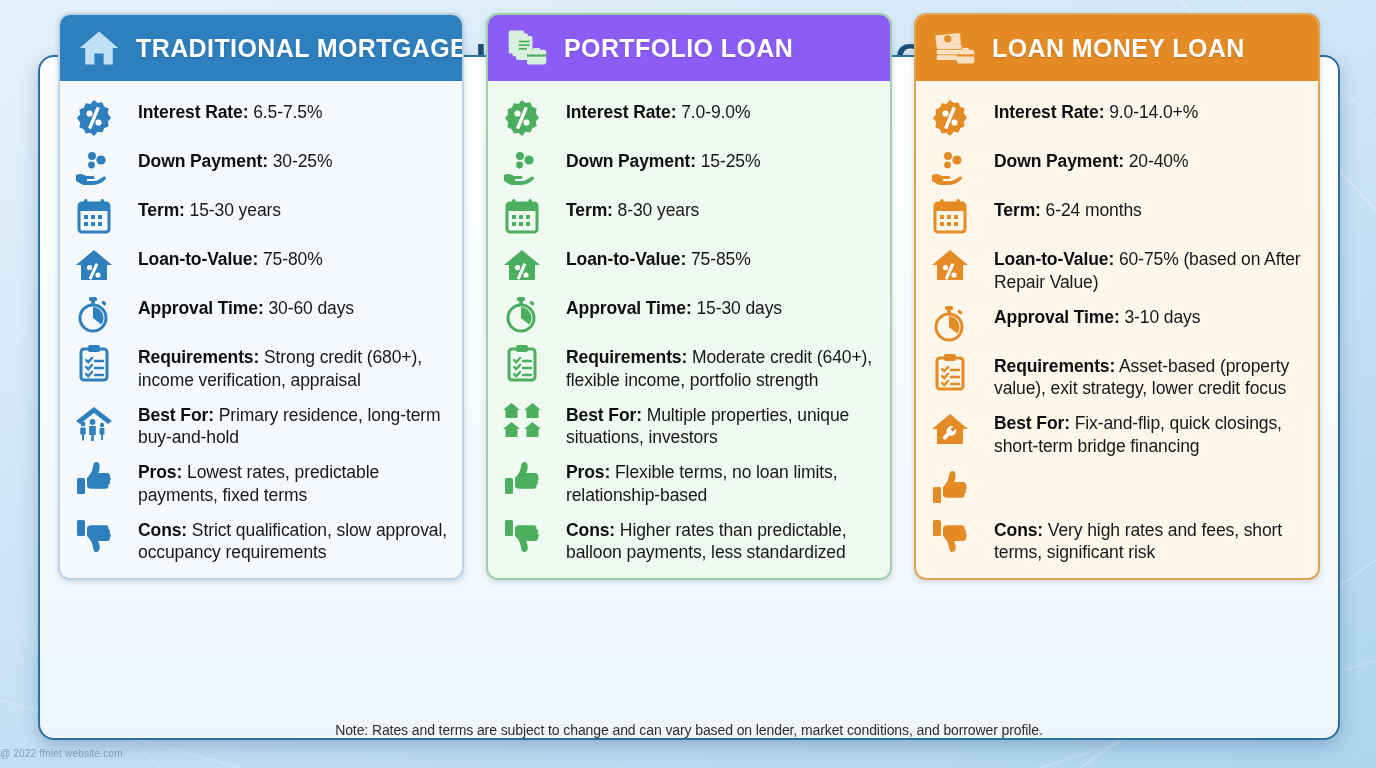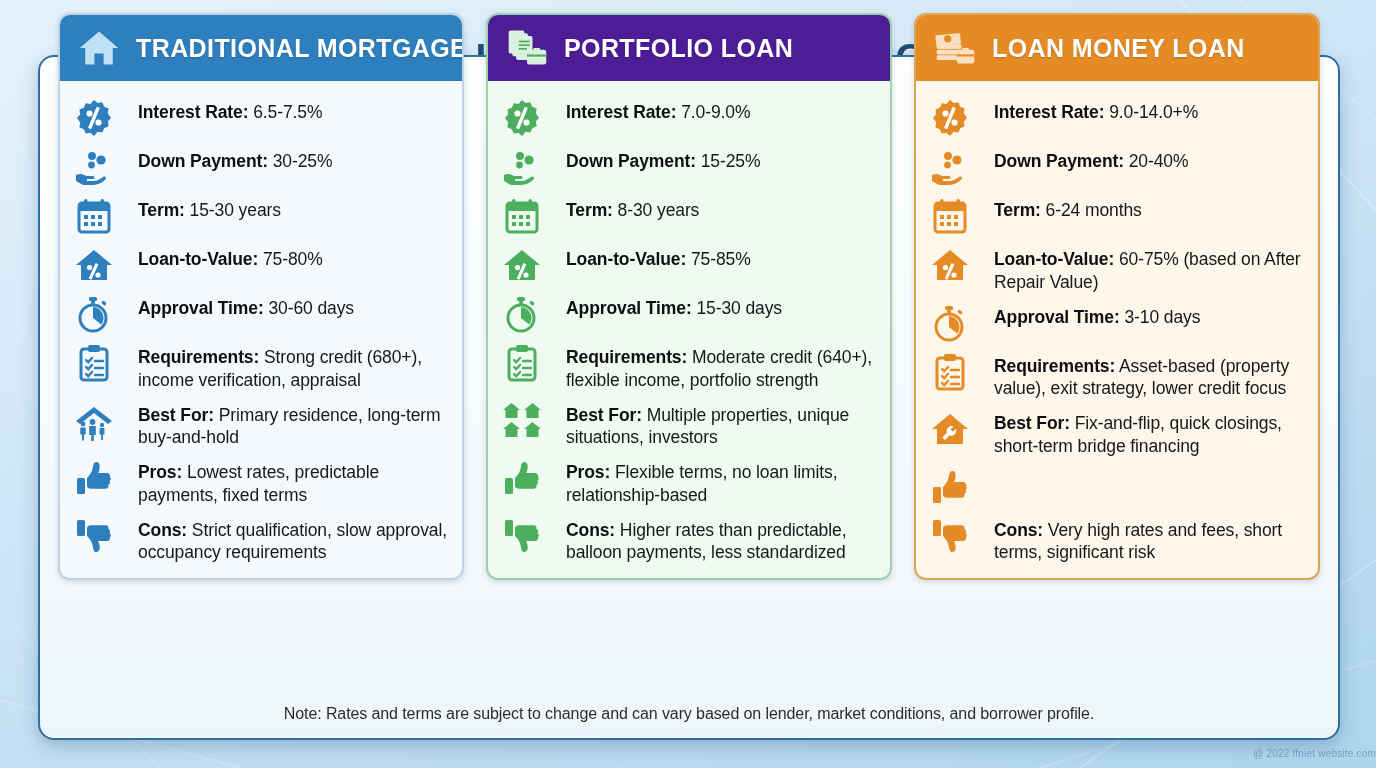--- a/index.html
+++ b/index.html
@@ -42,46 +42,46 @@
   }
   .card.blue{border-color:#bcd4e6;background:#f6f9fb;}
   .card.green{border-color:#9ed0ab;background:#effaf1;}
   .card.orange{border-color:#e0a457;background:#fdf6ea;}
 
   .card-head{
     height:66px;display:flex;align-items:center;gap:14px;padding:0 16px;
     box-sizing:border-box;flex:none;
   }
   .card.blue .card-head{background:#2e7fbe;}
-  .card.green .card-head{background:#4c1d95;}
+  .card.green .card-head{background:#8b5cf6;}
   .card.orange .card-head{background:#e58b26;}
   .card-head .head-icon{width:46px;height:44px;flex:none;display:block;}
   .card-title{
     color:#ffffff;font-size:25px;font-weight:bold;letter-spacing:.4px;
     white-space:nowrap;text-shadow:0 1px 2px rgba(0,0,0,.18);
   }
 
   .rows{padding:12px 12px 10px 12px;display:flex;flex-direction:column;flex:1;}
   .row{
     display:flex;align-items:flex-start;gap:24px;
     padding:4px 2px;flex:1;
   }
   .row .r-icon{width:40px;height:40px;flex:none;margin-top:1px;}
   .row .r-text{
     font-size:17.5px;line-height:1.3;color:#16181a;padding-top:4px;
     letter-spacing:-.1px;
   }
   .row .r-text b{font-weight:bold;color:#0d0f11;}
 
   .note{
-    position:absolute;left:58px;top:705px;width:1262px;text-align:center;
-    font-size:16px;color:#2a2d30;letter-spacing:-.1px;
+    position:absolute;left:58px;top:722px;width:1262px;text-align:center;
+    font-size:14px;color:#2a2d30;letter-spacing:-.1px;
   }
   .watermark{
-    position:absolute;left:0;top:748px;width:1376px;text-align:right;
+    position:absolute;left:0;top:748px;width:1376px;text-align:left;
     font-size:10px;color:#6f93b0;opacity:.85;letter-spacing:.2px;
   }
 </style>
 </head>
 <body>
 
 <svg class="bg-lines" viewBox="0 0 1376 768" preserveAspectRatio="none">
   <path d="M1180 0 L1376 210" stroke="#ffffff" stroke-width="2" fill="none" opacity=".5"></path>
   <path d="M1240 0 L1376 120" stroke="#ffffff" stroke-width="1.5" fill="none" opacity=".4"></path>
   <path d="M1080 768 L1376 560" stroke="#ffffff" stroke-width="2" fill="none" opacity=".45"></path>

